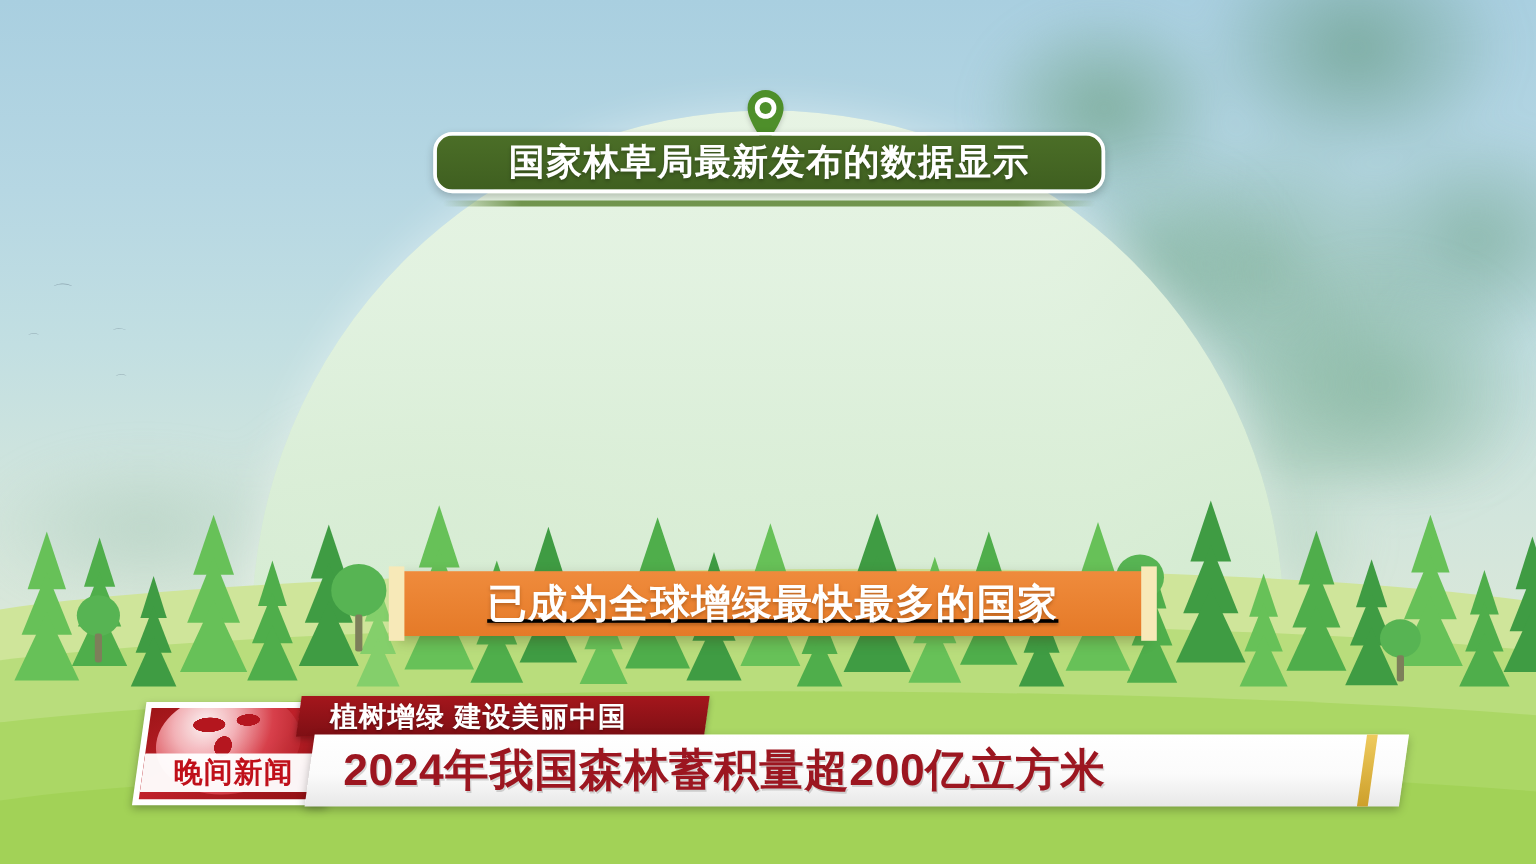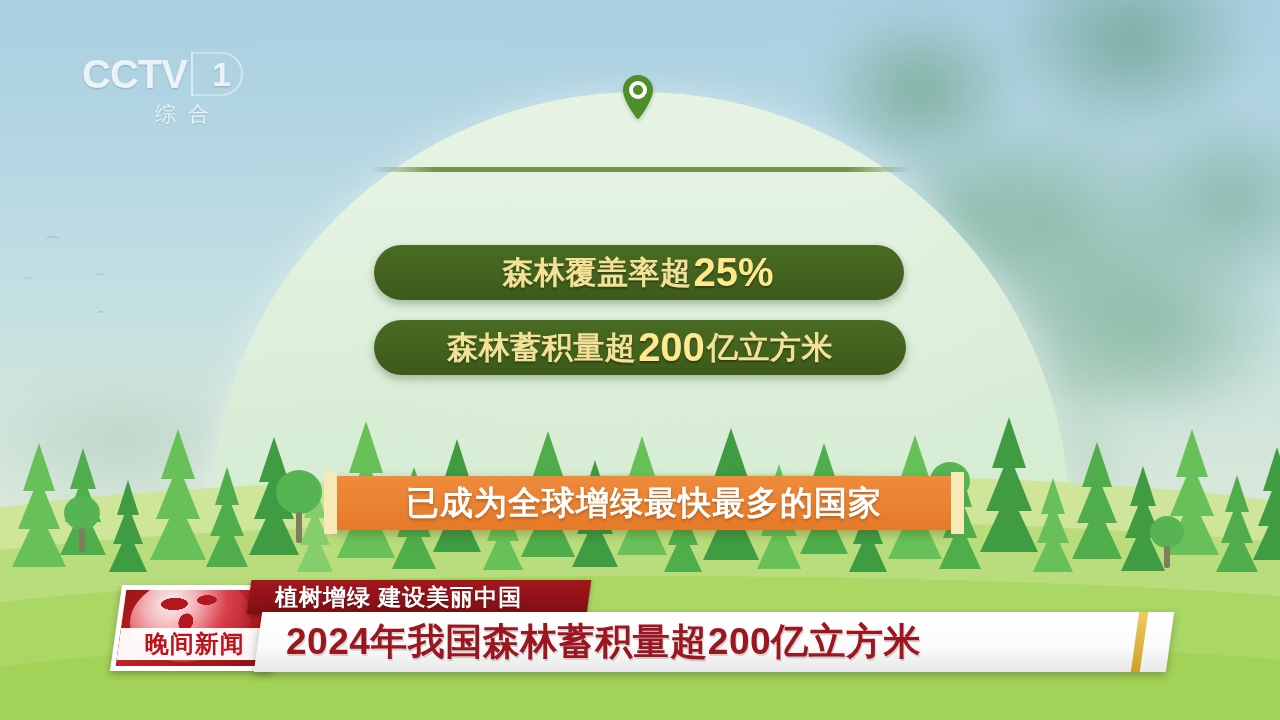--- a/index.html
+++ b/index.html
@@ -154,21 +154,21 @@
 
   #pill1{left:374px;top:245px;width:530px;}
   #pill2{left:374px;top:320px;width:532px;}
   #pill3{left:350px;top:399px;width:580px;}
 
   
   .obar{
     position:absolute;left:332px;top:476px;width:624px;height:54px;
     background:linear-gradient(180deg,#ef8b3c,#e57a28);
     box-shadow:0 4px 10px rgba(60,40,10,.28);
-    display:flex;align-items:center;justify-content:center;
+    display:flex;align-items:center;justify-content:center;text-decoration:underline;
   }
   .obar .cap{position:absolute;top:-4px;width:13px;height:62px;background:#f7e9b8;}
   .obar .cap.l{left:-8px;}
   .obar .cap.r{right:-8px;}
   .obar span{color:#fff;font-size:33px;font-weight:bold;letter-spacing:1px;
              text-shadow:0 2px 3px rgba(120,60,10,.45);white-space:nowrap;}
 
   
   .cctv{position:absolute;left:82px;top:52px;width:200px;height:82px;opacity:.92;}
   .cctv .mark{
@@ -463,50 +463,37 @@
       <div class="bushy" style="left:276px;top:470px;width:46px;height:44px;"></div>
       <div class="bushy" style="left:296px;top:512px;width:6px;height:30.799999999999997px;border-radius:2px;background:#7d7f5a;"></div>
       <div class="bushy" style="left:930px;top:462px;width:40px;height:38px;"></div>
       <div class="bushy" style="left:947px;top:498px;width:6px;height:26.599999999999998px;border-radius:2px;background:#7d7f5a;"></div>
       <div class="bushy" style="left:1150px;top:516px;width:34px;height:32px;"></div>
       <div class="bushy" style="left:1164px;top:546px;width:6px;height:22.4px;border-radius:2px;background:#7d7f5a;"></div>
       <div class="bushy" style="left:64px;top:496px;width:36px;height:34px;"></div>
       <div class="bushy" style="left:79px;top:528px;width:6px;height:23.799999999999997px;border-radius:2px;background:#7d7f5a;"></div>
     </div>
 
-  <div class="cctv">
-    <div class="mark">
-      <span>CCTV</span>
-      <span class="one">1</span>
-    </div>
-    <div class="sub">综合</div>
-  </div>
 
 
   <div class="pin">
     <svg width="36" height="46" viewBox="0 0 36 46">
       <path d="M18 1C9.7 1 3 7.7 3 16c0 10.5 12.4 26.5 14 28.6.5.6 1.5.6 2 0C20.6 42.5 33 26.5 33 16 33 7.7 26.3 1 18 1z" fill="#4e8f2a"></path>
       <circle cx="18" cy="16" r="9" fill="#ffffff"></circle>
       <circle cx="18" cy="16" r="5" fill="#4e8f2a"></circle>
     </svg>
   </div>
 
+  <div class="hdr">
+    <span>国家林草局最新发布的数据显示</span>
+  </div>
   <div class="hdr-underline"></div>
 
 
-  <div class="pill" id="pill1">
-    <span class="t">森林覆盖率超 </span>
-      <span class="num">25%</span>
-  </div>
-
-  <div class="pill" id="pill2">
-    <span class="t">森林蓄积量超</span>
-      <span class="num">200</span>
-      <span class="t">亿立方米</span>
-  </div>
+
 
 
   <div class="obar">
     <div class="cap l"></div>
     <div class="cap r"></div>
     <span>已成为全球增绿最快最多的国家</span>
   </div>
 
   <div class="lt">
 

